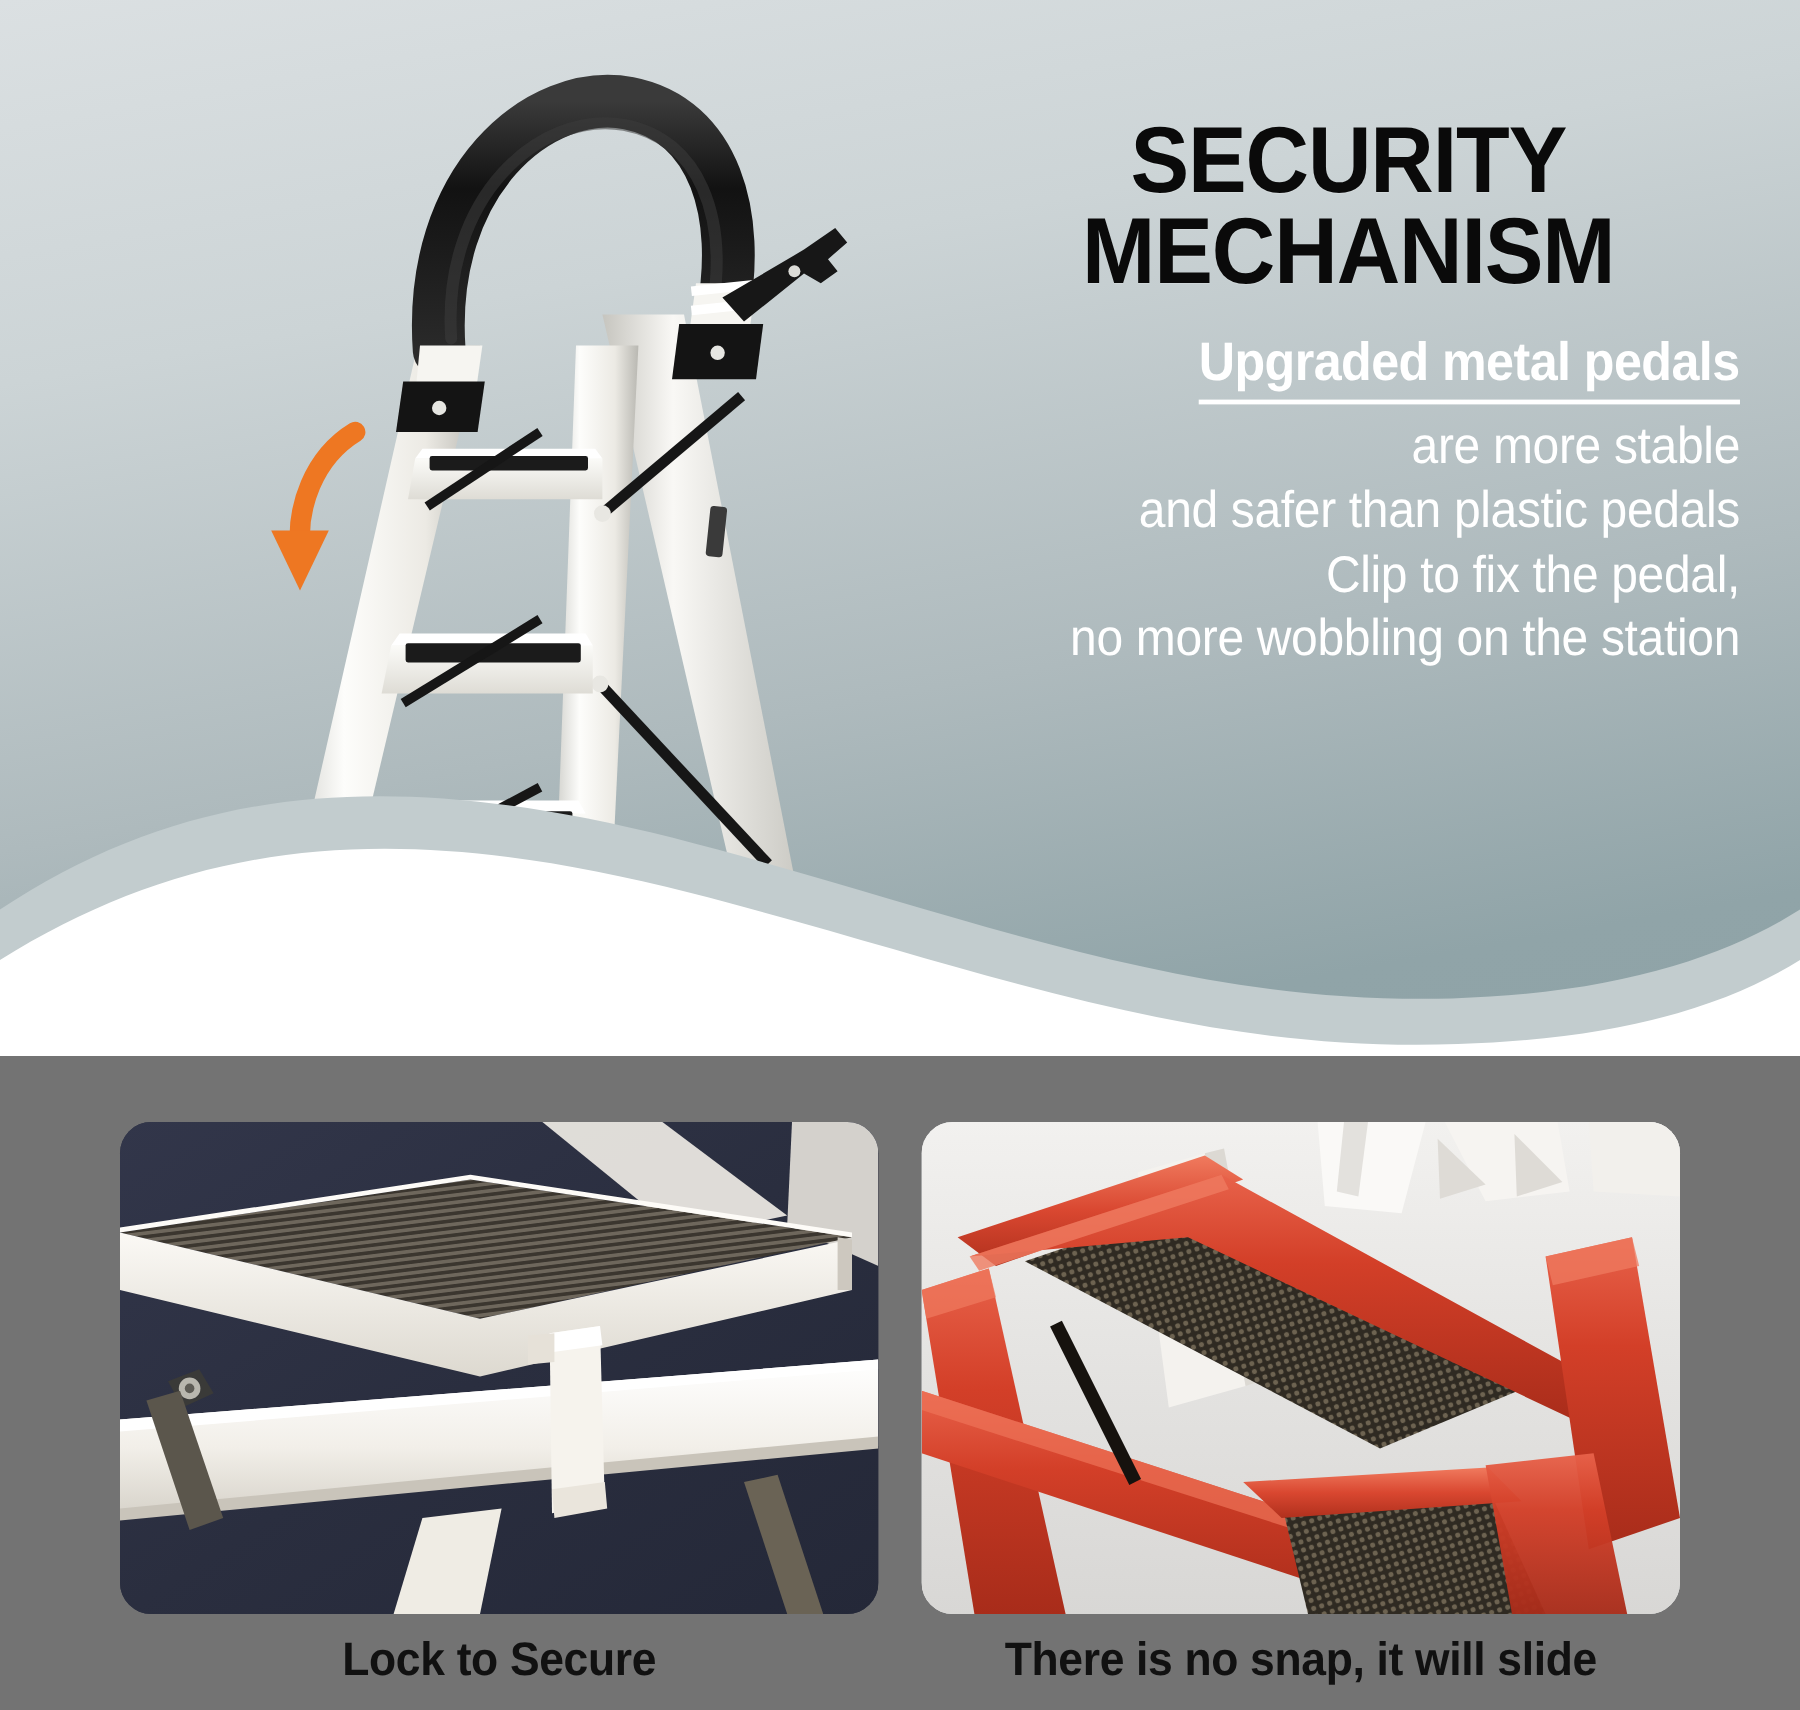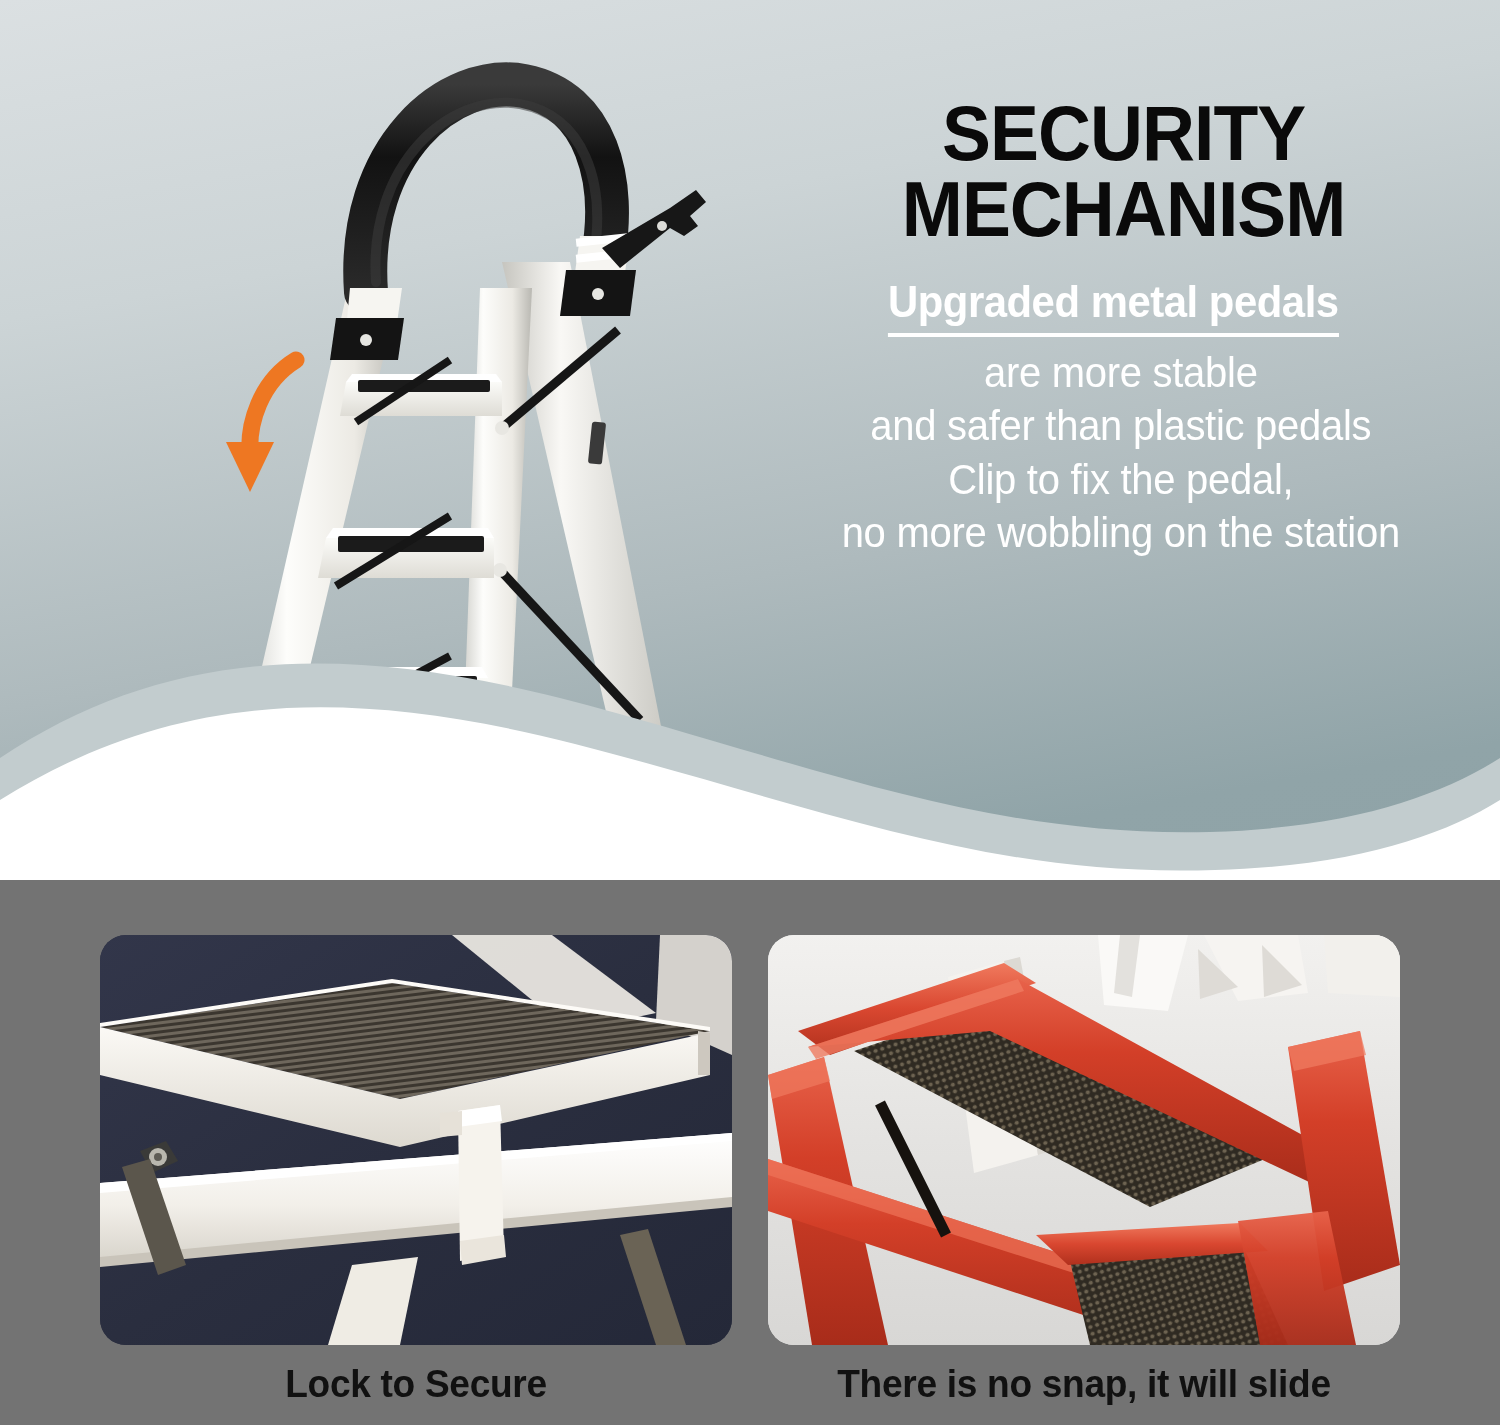--- a/index.html
+++ b/index.html
@@ -35,21 +35,21 @@
     text-align:center;
     transform:scaleX(0.94);
     transform-origin:right center;
     text-shadow:0 1px 0 rgba(255,255,255,.18);
   }
   .headline .l2{display:block;}
 
   .subhead{
     margin:30px 12px 0 0;
     color:#ffffff;
-    text-align:center;
+    text-align:right;
   }
   .sub-strong{
     display:inline-block;
     font-size:45px;
     font-weight:bold;
     line-height:1.12;
     letter-spacing:-.5px;
     border-bottom:4px solid #ffffff;
     padding-bottom:5px;
     transform:scaleX(0.93);

